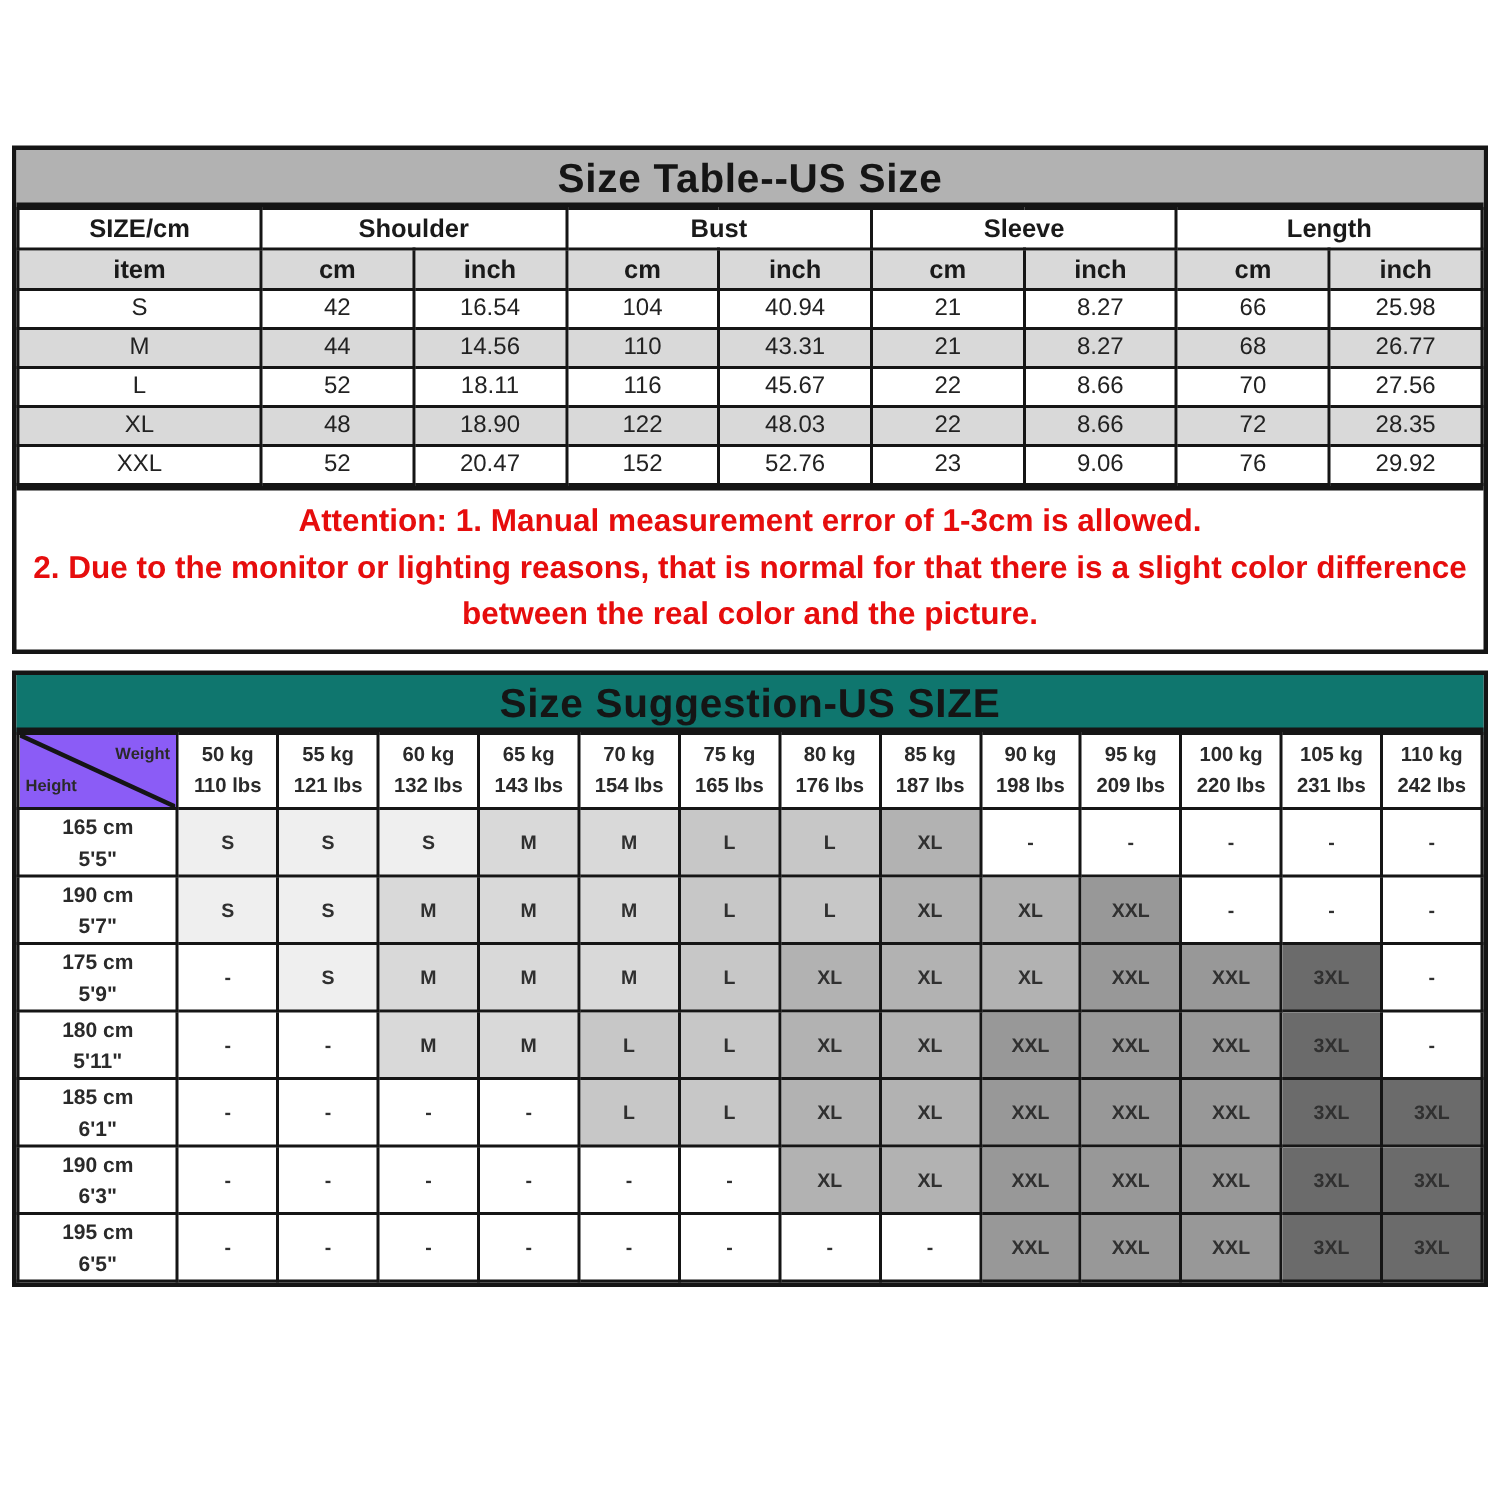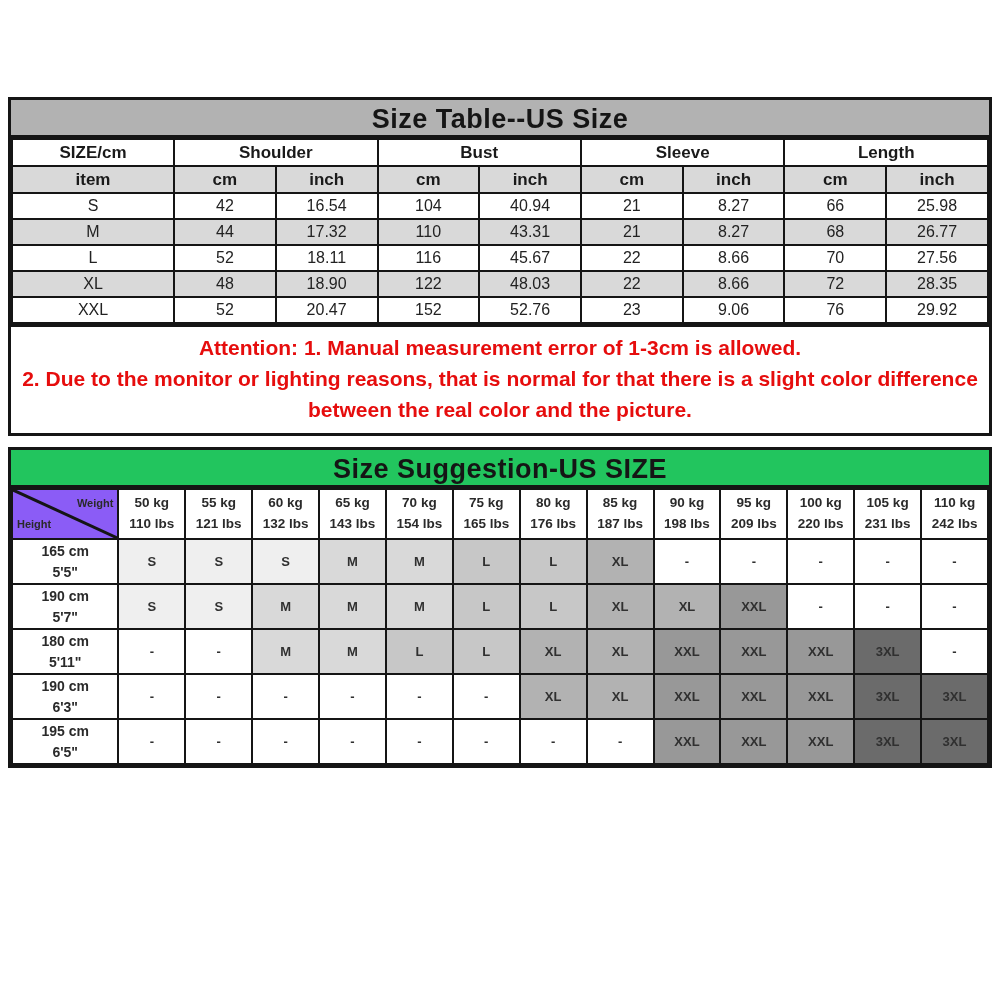--- a/index.html
+++ b/index.html
@@ -96,21 +96,21 @@
               <td>104</td>
               <td>40.94</td>
               <td>21</td>
               <td>8.27</td>
               <td>66</td>
               <td>25.98</td>
             </tr>
             <tr class="shaded">
               <td>M</td>
               <td>44</td>
-              <td>17.32</td>
+              <td>14.56</td>
               <td>110</td>
               <td>43.31</td>
               <td>21</td>
               <td>8.27</td>
               <td>68</td>
               <td>26.77</td>
             </tr>
             <tr>
               <td>L</td>
               <td>52</td>
@@ -150,21 +150,21 @@
       <div class="attention" style="color: rgb(230, 13, 13);">
         <div>Attention:  1. Manual measurement error of 1-3cm is allowed.</div>
         <div>2. Due to the monitor or lighting reasons, that is normal for that there is a slight color difference</div>
         <div>between the real color and the picture.</div>
       </div>
     </div>
 
     <div class="gap"></div>
 
     <div class="box">
-      <div class="title-bar" style="background: #22c55e;">Size Suggestion-US SIZE</div>
+      <div class="title-bar" style="background: #0f766e;">Size Suggestion-US SIZE</div>
 
       <table id="sugg-table">
         <colgroup>
           <col style="width:10.9%">
           <col span="13" style="width:6.854%">
         </colgroup>
         <thead>
             <tr>
               <th class="corner-cell" style="background: #8b5cf6;">
                 <svg viewBox="0 0 100 100" preserveAspectRatio="none">
@@ -261,36 +261,74 @@
               <td style="background: rgb(199, 199, 199);">L</td>
               <td style="background: rgb(178, 178, 178);">XL</td>
               <td style="background: rgb(178, 178, 178);">XL</td>
               <td style="background: rgb(152, 152, 152);">XXL</td>
               <td style="background: rgb(255, 255, 255);">-</td>
               <td style="background: rgb(255, 255, 255);">-</td>
               <td style="background: rgb(255, 255, 255);">-</td>
             </tr>
             <tr>
               <th>
+                <div>175 cm</div>
+                <div>5'9"</div>
+              </th>
+              <td style="background: rgb(255, 255, 255);">-</td>
+              <td style="background: rgb(239, 239, 239);">S</td>
+              <td style="background: rgb(217, 217, 217);">M</td>
+              <td style="background: rgb(217, 217, 217);">M</td>
+              <td style="background: rgb(217, 217, 217);">M</td>
+              <td style="background: rgb(199, 199, 199);">L</td>
+              <td style="background: rgb(178, 178, 178);">XL</td>
+              <td style="background: rgb(178, 178, 178);">XL</td>
+              <td style="background: rgb(178, 178, 178);">XL</td>
+              <td style="background: rgb(152, 152, 152);">XXL</td>
+              <td style="background: rgb(152, 152, 152);">XXL</td>
+              <td style="background: rgb(107, 107, 107);">3XL</td>
+              <td style="background: rgb(255, 255, 255);">-</td>
+            </tr>
+            <tr>
+              <th>
                 <div>180 cm</div>
                 <div>5'11"</div>
               </th>
               <td style="background: rgb(255, 255, 255);">-</td>
               <td style="background: rgb(255, 255, 255);">-</td>
               <td style="background: rgb(217, 217, 217);">M</td>
               <td style="background: rgb(217, 217, 217);">M</td>
               <td style="background: rgb(199, 199, 199);">L</td>
               <td style="background: rgb(199, 199, 199);">L</td>
               <td style="background: rgb(178, 178, 178);">XL</td>
               <td style="background: rgb(178, 178, 178);">XL</td>
               <td style="background: rgb(152, 152, 152);">XXL</td>
               <td style="background: rgb(152, 152, 152);">XXL</td>
               <td style="background: rgb(152, 152, 152);">XXL</td>
               <td style="background: rgb(107, 107, 107);">3XL</td>
               <td style="background: rgb(255, 255, 255);">-</td>
+            </tr>
+            <tr>
+              <th>
+                <div>185 cm</div>
+                <div>6'1"</div>
+              </th>
+              <td style="background: rgb(255, 255, 255);">-</td>
+              <td style="background: rgb(255, 255, 255);">-</td>
+              <td style="background: rgb(255, 255, 255);">-</td>
+              <td style="background: rgb(255, 255, 255);">-</td>
+              <td style="background: rgb(199, 199, 199);">L</td>
+              <td style="background: rgb(199, 199, 199);">L</td>
+              <td style="background: rgb(178, 178, 178);">XL</td>
+              <td style="background: rgb(178, 178, 178);">XL</td>
+              <td style="background: rgb(152, 152, 152);">XXL</td>
+              <td style="background: rgb(152, 152, 152);">XXL</td>
+              <td style="background: rgb(152, 152, 152);">XXL</td>
+              <td style="background: rgb(107, 107, 107);">3XL</td>
+              <td style="background: rgb(107, 107, 107);">3XL</td>
             </tr>
             <tr>
               <th>
                 <div>190 cm</div>
                 <div>6'3"</div>
               </th>
               <td style="background: rgb(255, 255, 255);">-</td>
               <td style="background: rgb(255, 255, 255);">-</td>
               <td style="background: rgb(255, 255, 255);">-</td>
               <td style="background: rgb(255, 255, 255);">-</td>

